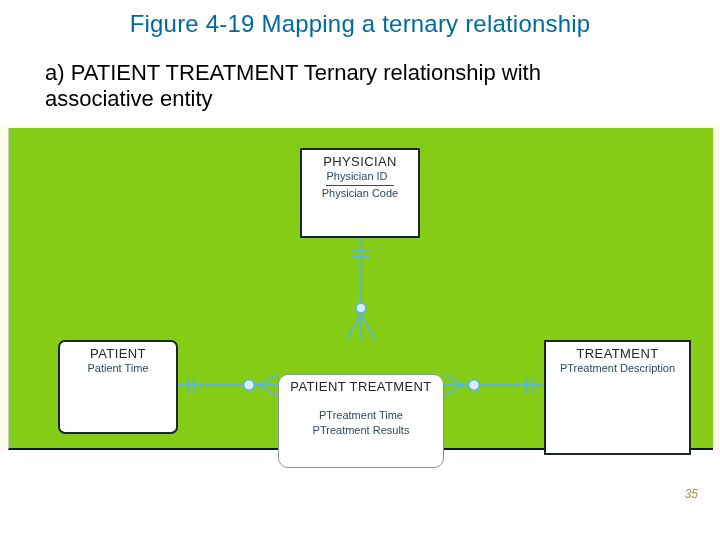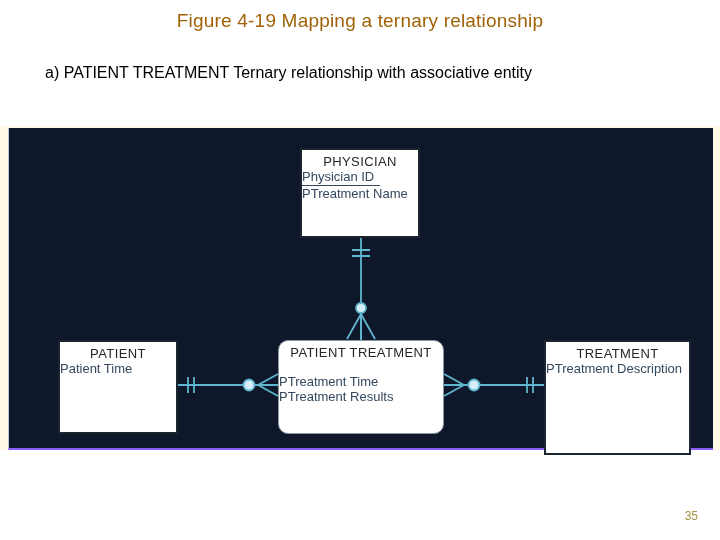--- a/index.html
+++ b/index.html
@@ -7,70 +7,70 @@
     width:720px; height:540px;
     background:#ffffff;
     font-family:"Liberation Sans","DejaVu Sans",sans-serif;
     position:relative; overflow:hidden;
   }
   .slide { position:absolute; inset:0; }
 
   .slide-title {
     position:absolute; top:10px; left:60px; width:600px;
     text-align:center;
-    font-size:19px; color:#a16207; letter-spacing:0.2px;
+    font-size:24px; color:#0369a1; letter-spacing:0.2px;
   }
   .slide-subtitle {
     position:absolute; top:60px; left:45px; width:500px;
-    font-size:16px; line-height:26px; color:#000000;
+    font-size:22px; line-height:26px; color:#000000;
   }
 
   .figure-wrap {
     position:absolute; left:0; top:126px; width:720px; height:324px;
     background:#fffbe7;
   }
   .panel {
     position:absolute; left:8px; top:2px; width:704px; height:320px;
-    background:#0f172a;
+    background:#84cc16;
     border-left:1px solid #bccad2;
-    border-bottom:2px solid #8b5cf6;
+    border-bottom:2px solid #0f172a;
     box-sizing:content-box;
   }
   svg.connectors { position:absolute; left:0; top:0; width:704px; height:320px; }
 
   .entity {
     position:absolute; background:#ffffff;
     border:2px solid #1b2530; box-sizing:border-box;
   }
   .entity.assoc {
-    border:1.5px solid #8796a1; border-radius:10px;
+    border:1.5px solid #8796a1; border-radius:10px;margin-top:34px;
   }
   .entity-title {
     text-align:center; font-size:13px; color:#262626;
     margin-top:4px; letter-spacing:0.4px; white-space:nowrap;
   }
   .attr {
-    font-size:13px; line-height:15px; color:#33485c;
-    white-space:nowrap;
+    font-size:11px; line-height:15px; color:#33485c;
+    white-space:nowrap;text-align:center;
   }
   .attr .key-underline {
     display:inline-block;
     border-bottom:1.5px solid #33485c;
     padding-right:6px; padding-bottom:1px;
   }
   .assoc .attr-gap { height:14px; }
 
   .entity-physician { left:291px; top:20px;  width:120px; height:90px; }
-  .entity-patient   { left:49px;  top:212px; width:120px; height:94px; }
+  .entity-patient   { left:49px;  top:212px; width:120px; height:94px;border-radius:7px; }
   .entity-assoc     { left:269px; top:212px; width:166px; height:94px; }
   .entity-treatment { left:535px; top:212px; width:147px; height:115px; }
 
   .page-number {
-    position:absolute; right:22px; top:509px;
-    font-size:12px; color:#a39344;
+    position:absolute; right:22px; top:487px;
+    font-size:12px; color:#a39344;font-style:italic;
   }
 </style>
 </head>
 <body>
 
 <div class="slide">
 
   <div class="slide-title">Figure 4-19 Mapping a ternary relationship</div>
   <div class="slide-subtitle">a) PATIENT TREATMENT Ternary relationship with associative entity</div>
 
@@ -91,21 +91,21 @@
 
         <path d="M435,257 H535"></path>
         <path d="M518,249 V265 M524,249 V265"></path>
         <path d="M455,257 L435,246 M455,257 L435,268"></path>
         <circle cx="465" cy="257" r="5.5" fill="#d7edf8"></circle>
       </svg>
 
       <div class="entity entity-physician">
         <div class="entity-title">PHYSICIAN</div>
         <div class="attr"><span class="key-underline">Physician ID</span></div>
-        <div class="attr">PTreatment Name</div>
+        <div class="attr">Physician Code</div>
       </div>
 
       <div class="entity entity-patient">
         <div class="entity-title">PATIENT</div>
         <div class="attr">Patient Time</div>
       </div>
 
       <div class="entity assoc entity-assoc">
         <div class="entity-title">PATIENT TREATMENT</div>
         <div class="attr-gap"></div>

